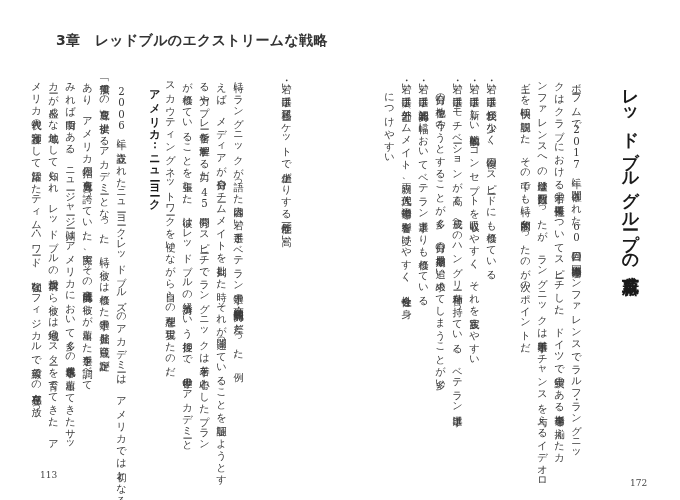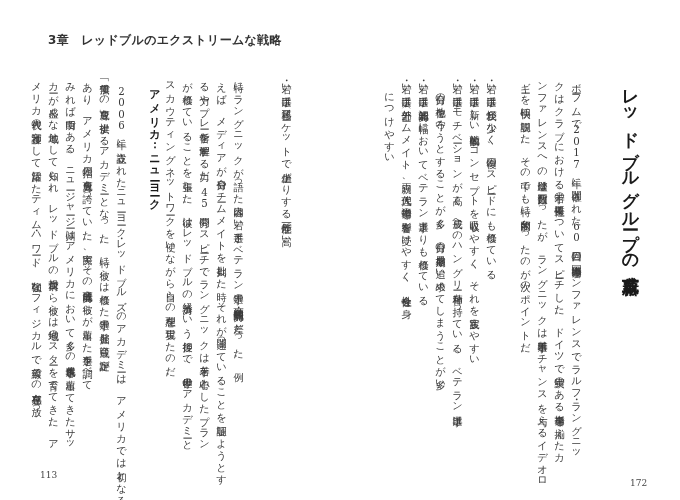--- a/index.html
+++ b/index.html
@@ -23,24 +23,24 @@
     .page {
       position: absolute;
       top: 0;
       height: 500px;
     }
     .page-left { left: 0; width: 340px; }
     .page-right { left: 340px; width: 340px; }
 
     .running-head {
       position: absolute;
-      left: 48px;
+      left: 56px;
       top: 32px;
       font-family: "DejaVu Sans", "Liberation Sans", sans-serif;
-      font-size: 12px;
+      font-size: 14px;
       font-weight: bold;
       color: #333;
       letter-spacing: 0.3px;
       white-space: nowrap;
     }
 
     .vcol {
       position: absolute;
       top: 75px;
       writing-mode: vertical-rl;

